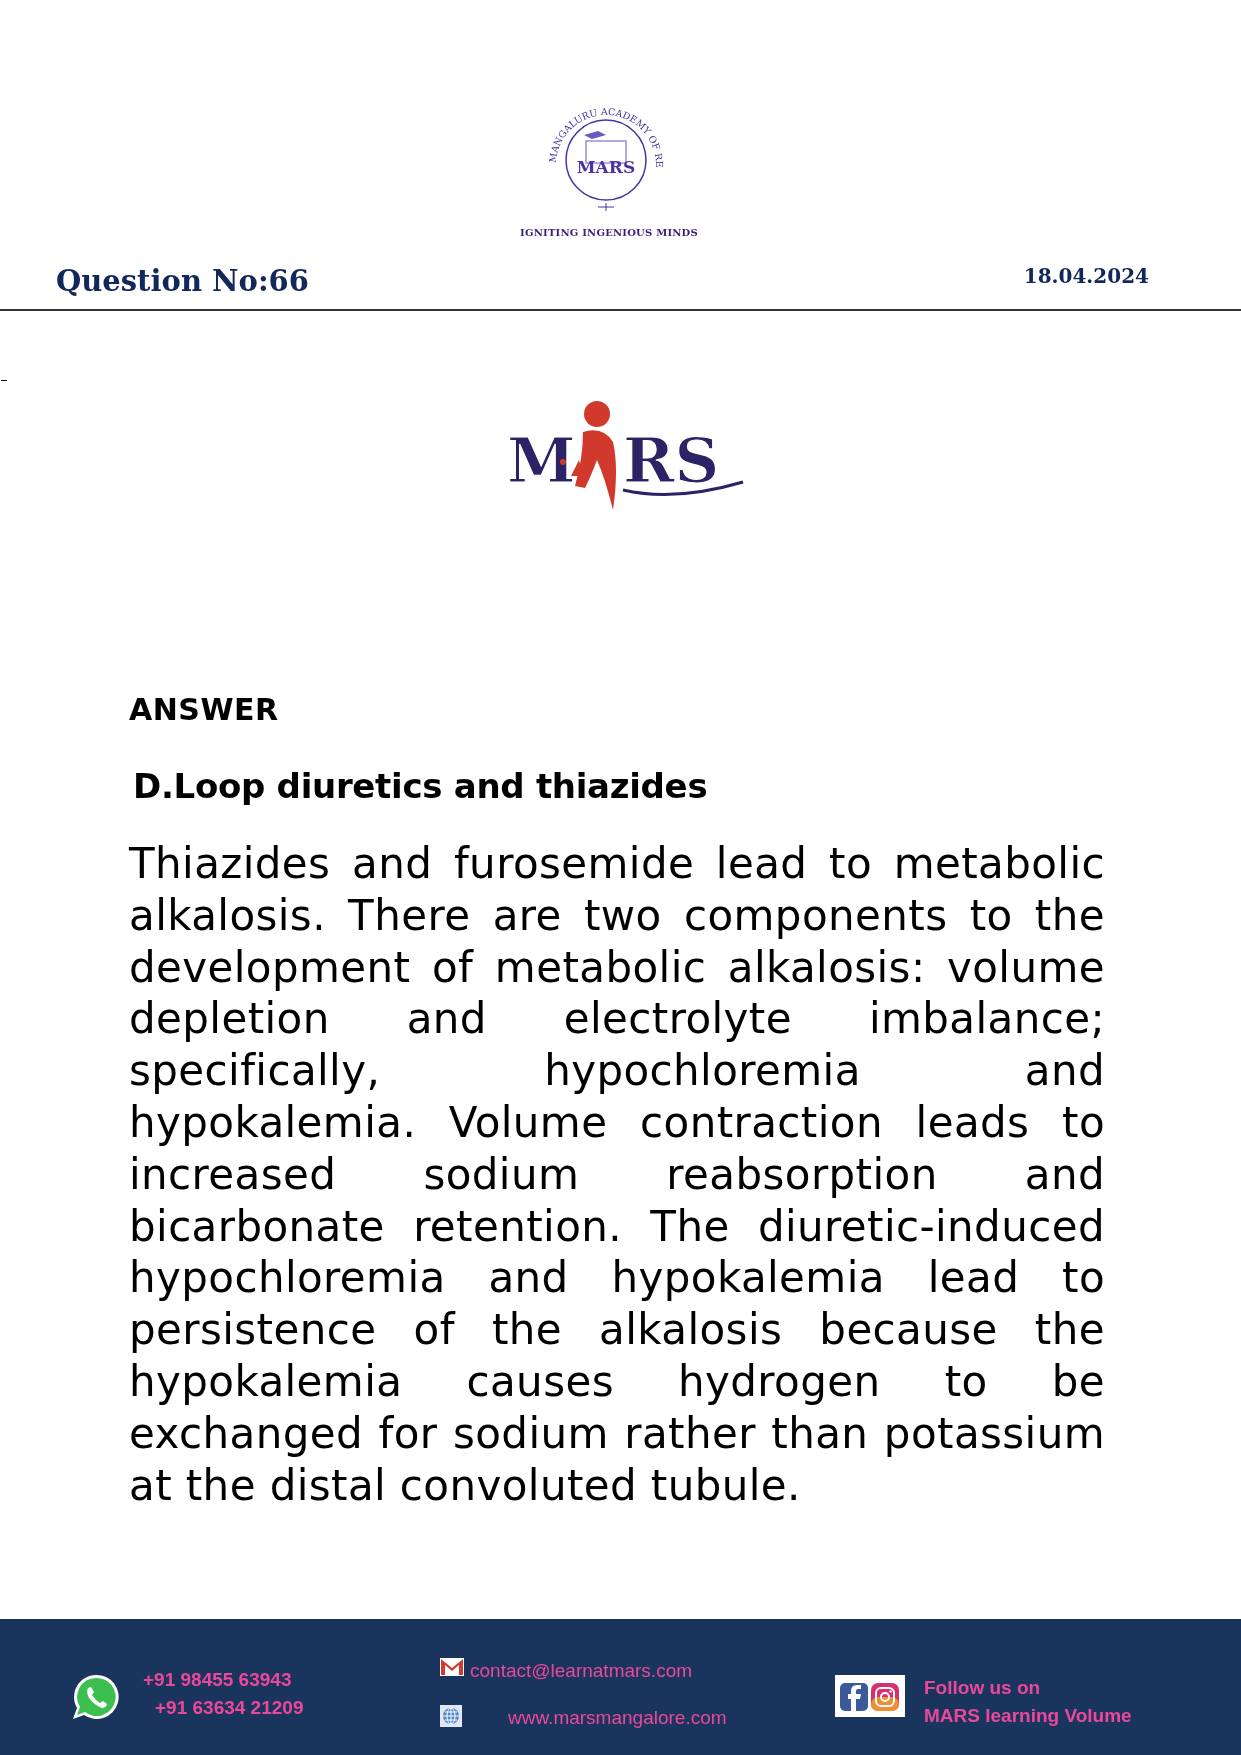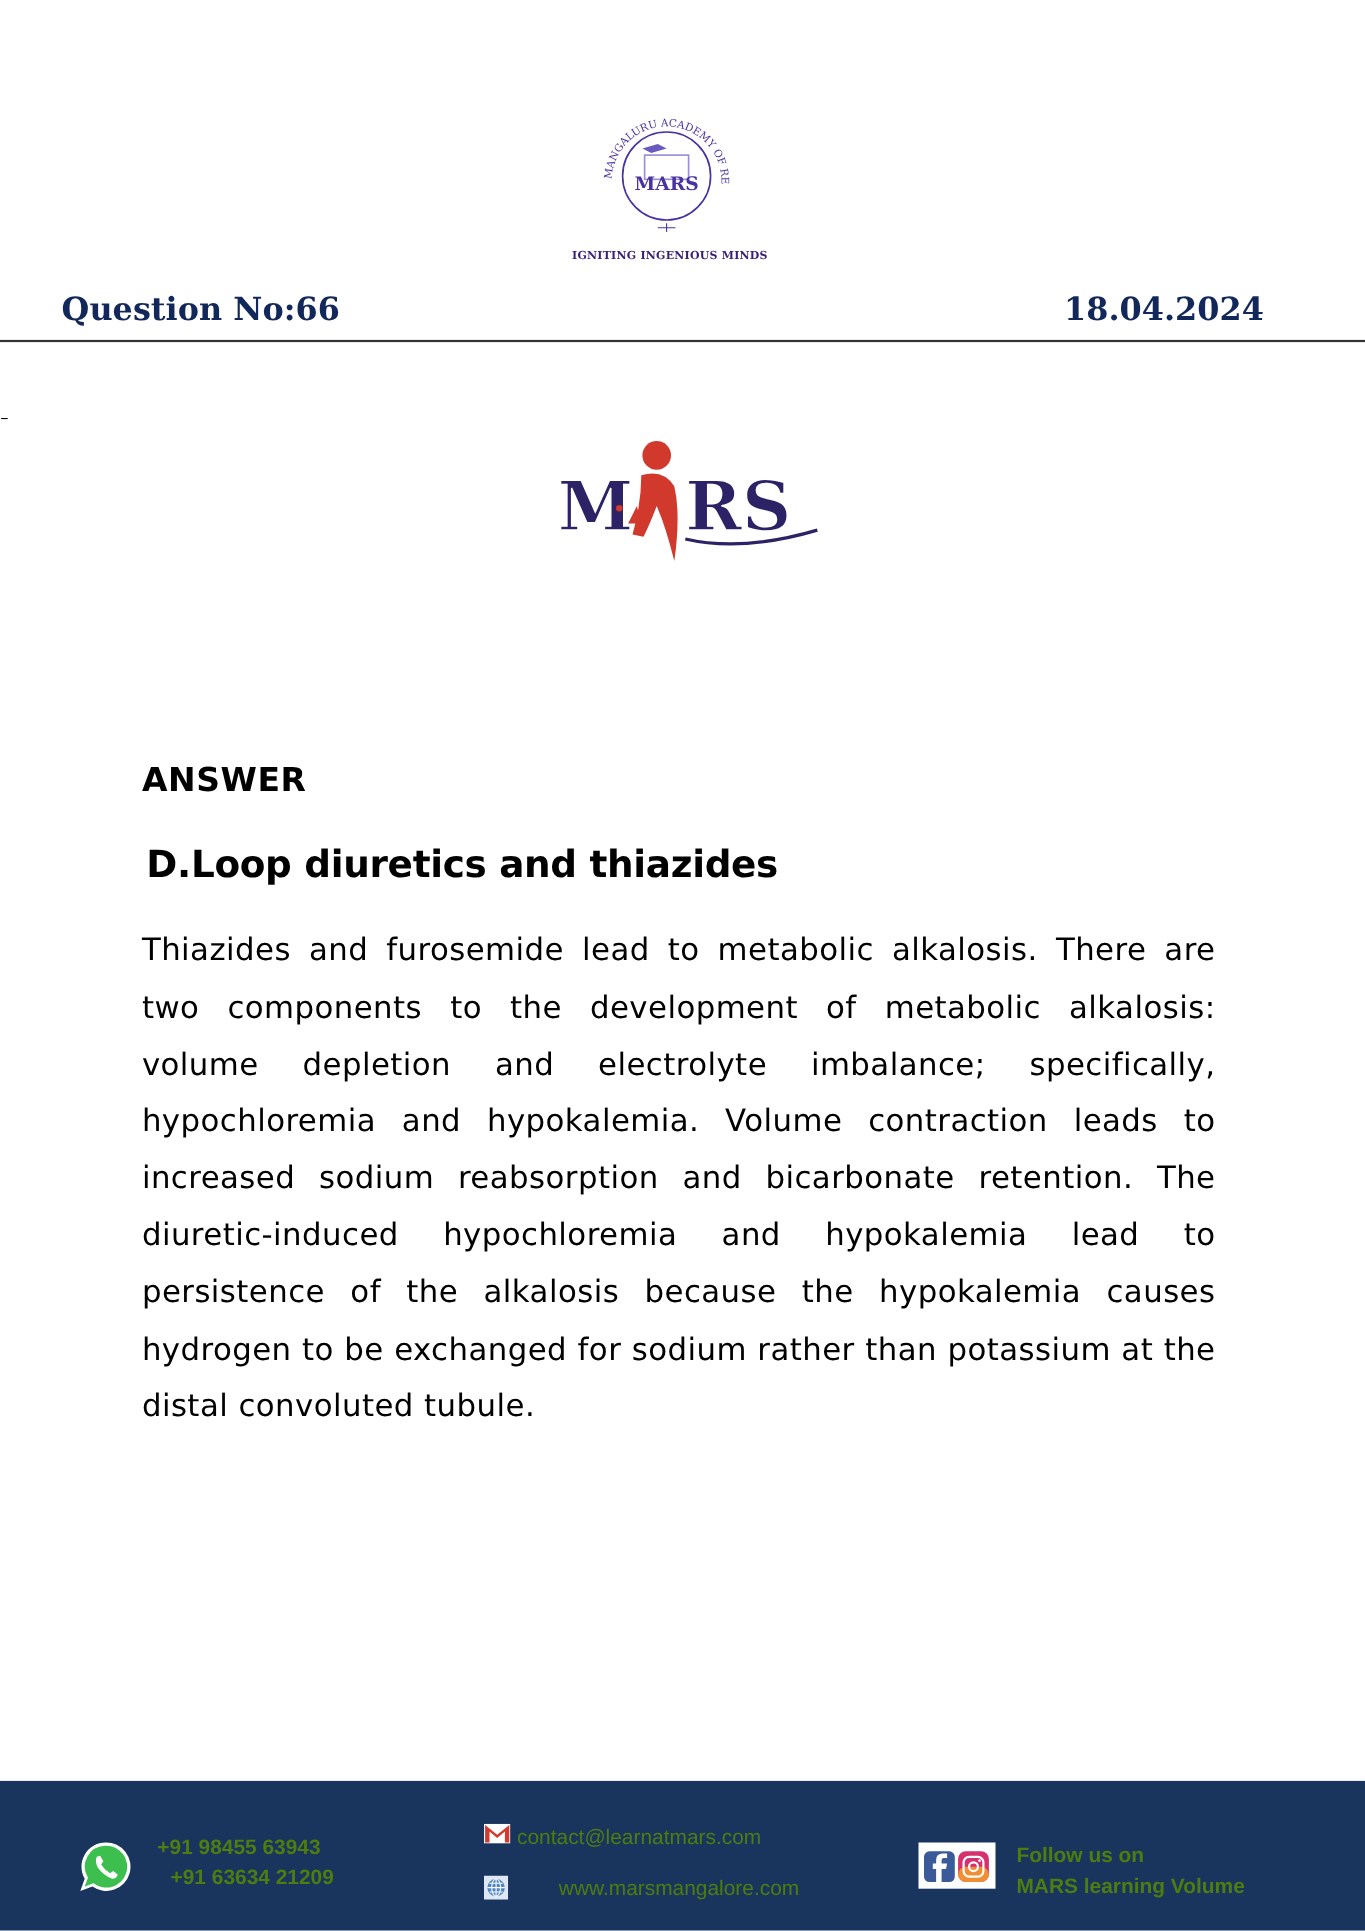--- a/index.html
+++ b/index.html
@@ -8,39 +8,39 @@
 
   
   .seal { position: absolute; left: 536px; top: 95px; width: 140px; height: 120px; }
   .tagline { position: absolute; left: 0; width: 1218px; top: 227px; text-align: center;
              font-family: "DejaVu Serif", serif; font-weight: bold; font-size: 10px;
              color: #3a1f7a; letter-spacing: 0.2px; }
 
   .qno { position: absolute; left: 56px; top: 264px; font-family: "DejaVu Serif", serif;
          font-weight: bold; font-size: 29px; color: #12275a; }
   .qdate { position: absolute; right: 92px; top: 264px; font-family: "DejaVu Serif", serif;
-           font-weight: bold; font-size: 29px; color: #12275a; }
+           font-weight: bold; font-size: 20px; color: #12275a; }
   .rule { position: absolute; left: 0; top: 309px; width: 1241px; height: 2px; background: #333; }
   .tiny-dash { position: absolute; left: 1px; top: 380px; width: 6px; height: 1px; background: #000; }
 
   
   .mars-logo { position: absolute; left: 505px; top: 398px; width: 240px; height: 115px; }
 
   .answer-label { position: absolute; left: 129px; top: 692px; font-family: "DejaVu Sans", sans-serif;
                   font-weight: bold; font-size: 30px; letter-spacing: 0.5px; }
   .answer-option { position: absolute; left: 133px; top: 766px; font-family: "DejaVu Sans", sans-serif;
                    font-weight: bold; font-size: 34px; letter-spacing: -0.3px; }
 
   .explanation { position: absolute; left: 129px; top: 838px; width: 976px;
-                 font-family: "DejaVu Sans", sans-serif; font-size: 28px; line-height: 51.8px;
+                 font-family: "DejaVu Sans", sans-serif; font-size: 42px; line-height: 51.8px;
                  text-align: justify; letter-spacing: 0.4px; }
 
   
   .footer { position: absolute; left: 0; top: 1619px; width: 1241px; height: 136px; background: #19355e; }
-  .f-text { position: absolute; color: #4d7c0f; font-family: "Liberation Sans", sans-serif; }
+  .f-text { position: absolute; color: #ec4899; font-family: "Liberation Sans", sans-serif; }
   .phone { font-weight: bold; font-size: 19px; line-height: 28px; }
   .wa-icon { position: absolute; left: 70px; top: 1672px; width: 52px; height: 50px; }
   .mail-icon { position: absolute; left: 440px; top: 1658px; width: 24px; height: 18px; }
   .web-icon { position: absolute; left: 440px; top: 1705px; width: 22px; height: 22px; }
   .contact-line { font-size: 19px; text-align: right; }
   .social-box { position: absolute; left: 835px; top: 1675px; width: 70px; height: 42px; background: #fff; }
   .follow { font-weight: bold; font-size: 19px; line-height: 28px; }
 </style>
 </head>
 <body>

